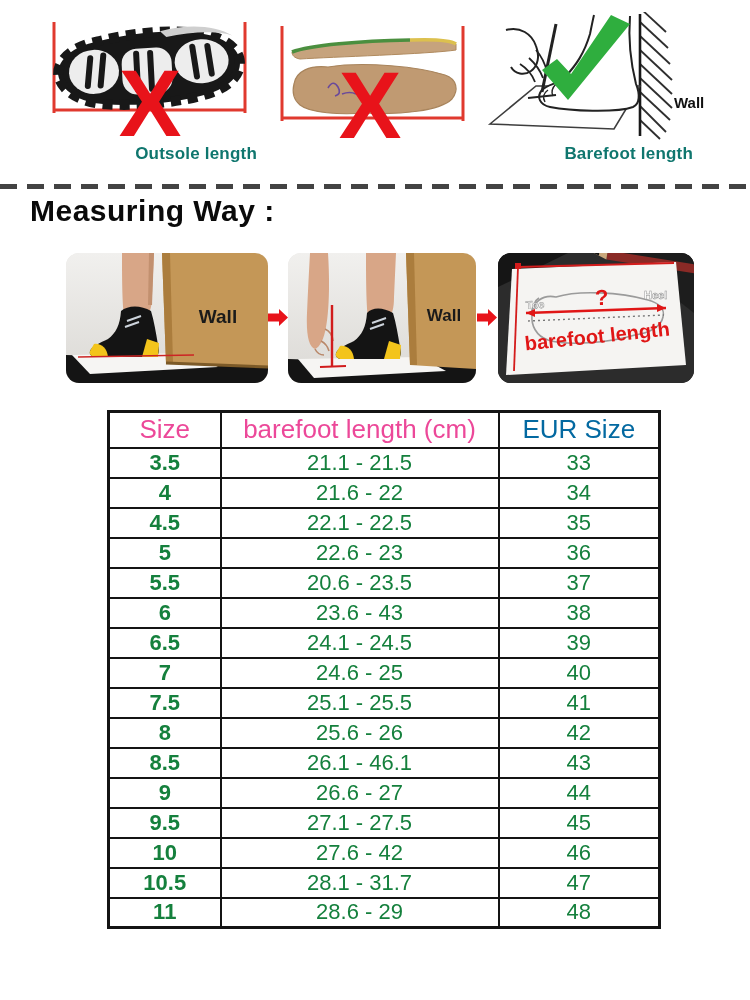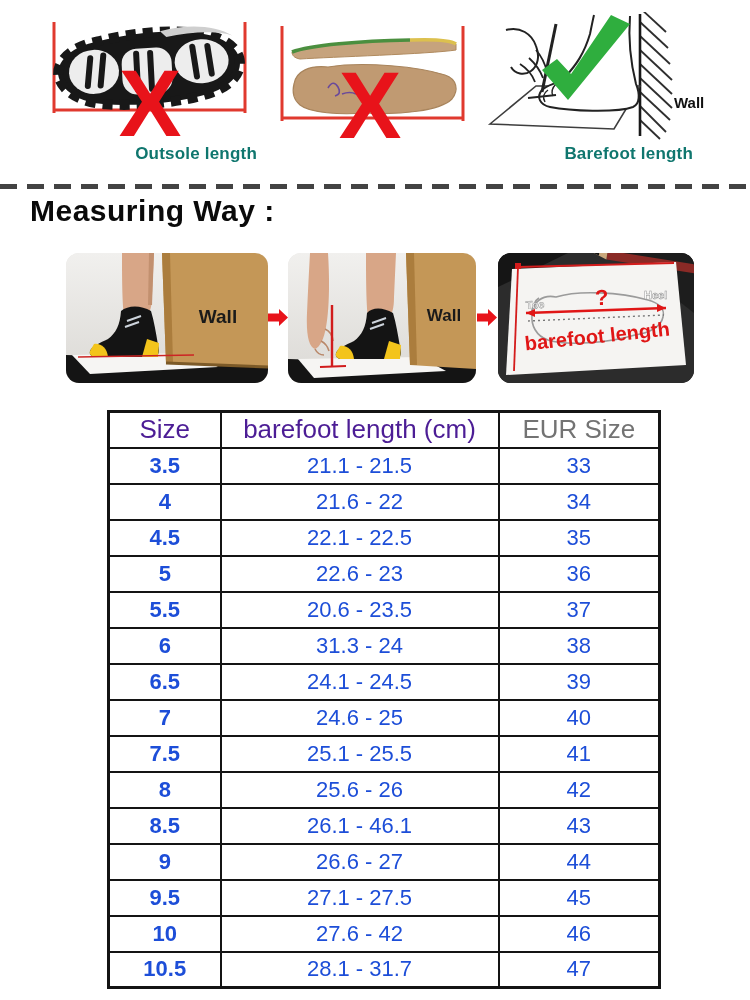--- a/index.html
+++ b/index.html
@@ -28,23 +28,23 @@
 
   table.size-table {
     position:absolute; left:107px; top:410px; width:551px;
     border-collapse:collapse; table-layout:fixed;
     border:3px solid #141414;
   }
   .size-table th, .size-table td {
     border:2px solid #141414; text-align:center; vertical-align:middle;
     overflow:hidden; white-space:nowrap;
   }
-  .size-table th { height:36px; font-weight:normal; font-size:26px; color:#737373; }
-  .size-table th.red { color:#4c1d95; }
-  .size-table td { height:36px; font-size:22px; color:#1d4ed8; }
+  .size-table th { height:36px; font-weight:normal; font-size:26px; color:#0369a1; }
+  .size-table th.red { color:#ec4899; }
+  .size-table td { height:30px; font-size:22px; color:#15803d; }
   .size-table td.col-size { font-weight:bold; }
 </style>
 </head>
 <body>
 
 <div class="guide-item" style="left:42px;width:215px;">
   <svg viewBox="0 0 215 132" width="215" height="132">
     <g>
       <line x1="12" y1="10" x2="12" y2="101" stroke="#e0392e" stroke-width="3"></line>
       <line x1="203" y1="10" x2="203" y2="101" stroke="#e0392e" stroke-width="3"></line>
@@ -266,21 +266,21 @@
         <td>22.6 - 23</td>
         <td>36</td>
       </tr>
       <tr>
         <td class="col-size">5.5</td>
         <td>20.6 - 23.5</td>
         <td>37</td>
       </tr>
       <tr>
         <td class="col-size">6</td>
-        <td>31.3 - 24</td>
+        <td>23.6 - 43</td>
         <td>38</td>
       </tr>
       <tr>
         <td class="col-size">6.5</td>
         <td>24.1 - 24.5</td>
         <td>39</td>
       </tr>
       <tr>
         <td class="col-size">7</td>
         <td>24.6 - 25</td>
@@ -314,14 +314,19 @@
       <tr>
         <td class="col-size">10</td>
         <td>27.6 - 42</td>
         <td>46</td>
       </tr>
       <tr>
         <td class="col-size">10.5</td>
         <td>28.1 - 31.7</td>
         <td>47</td>
       </tr>
+      <tr>
+        <td class="col-size">11</td>
+        <td>28.6 - 29</td>
+        <td>48</td>
+      </tr>
     </tbody>
 </table>
 
 </body></html>

